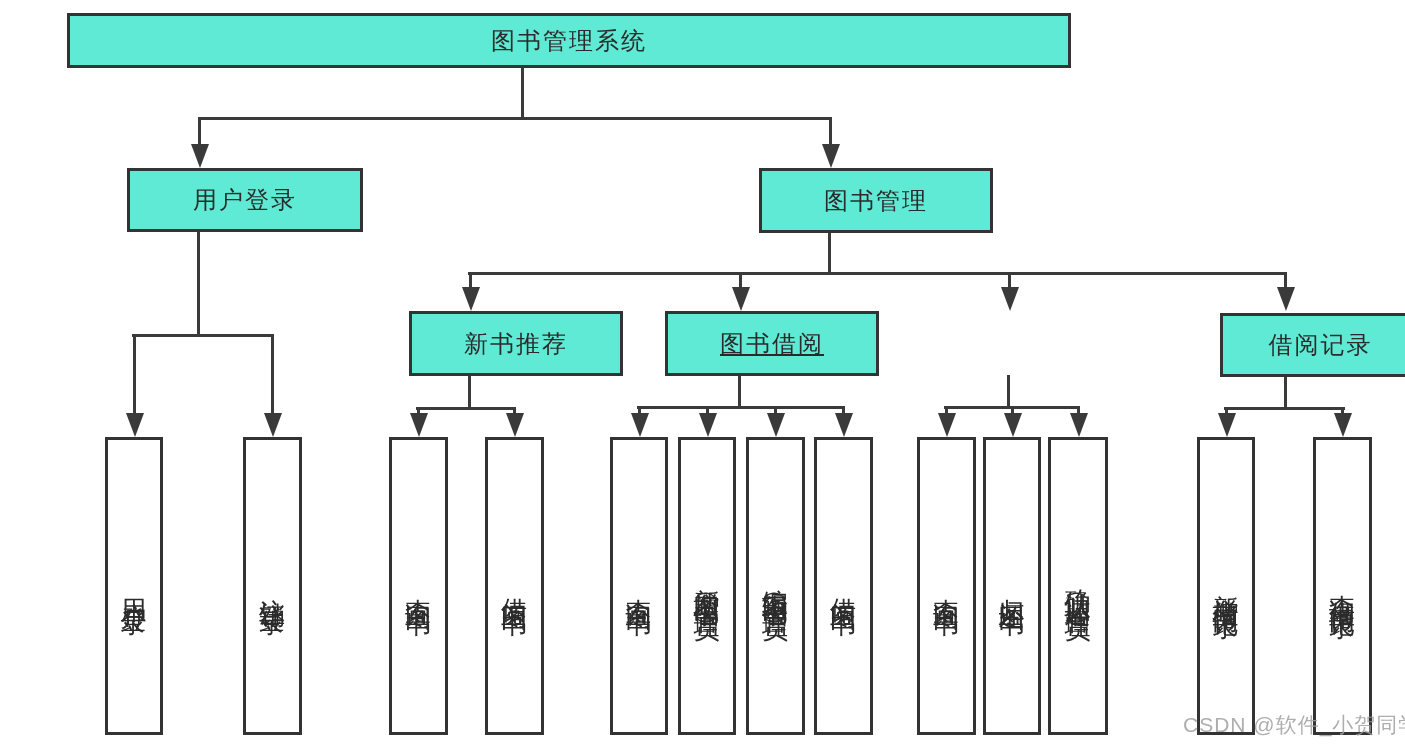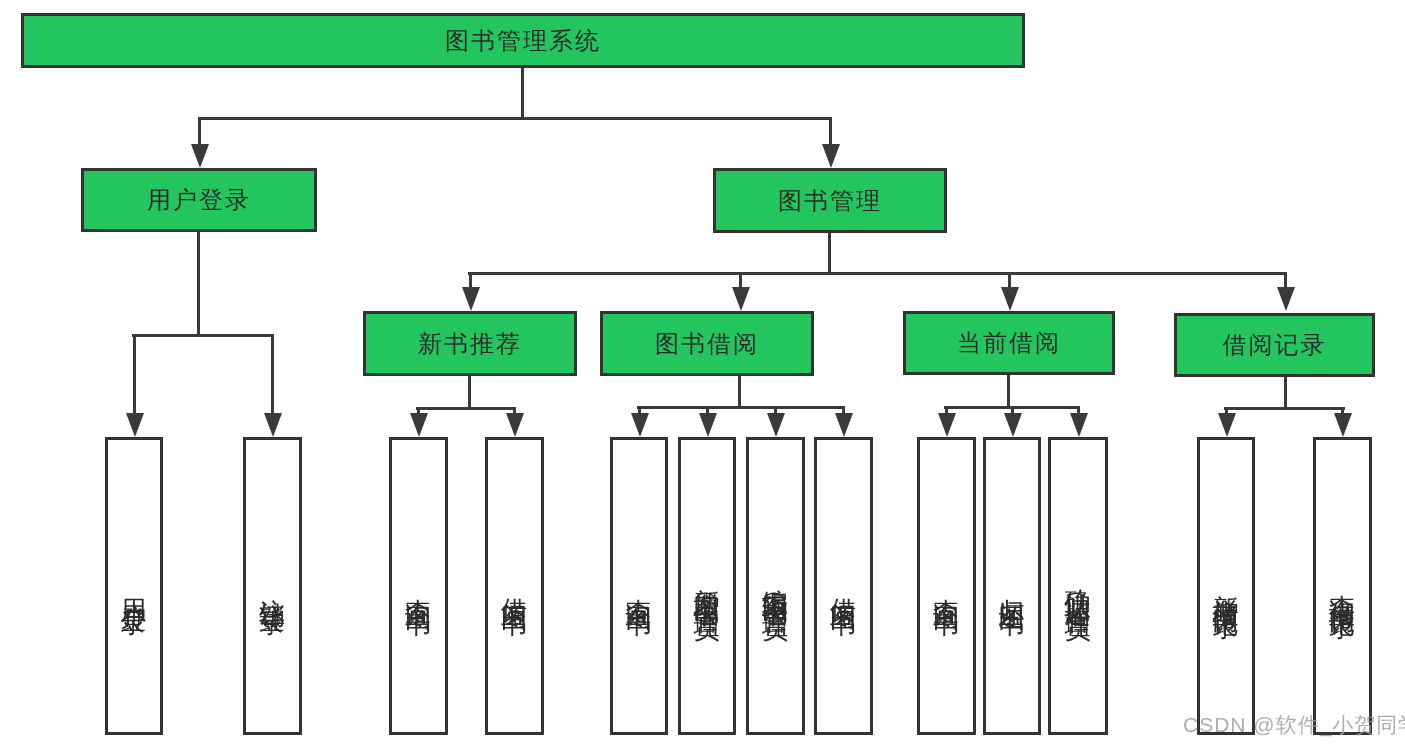--- a/index.html
+++ b/index.html
@@ -12,28 +12,29 @@
     position: relative;
     width: 1405px;
     height: 747px;
     background: #ffffff;
     overflow: hidden;
   }
   .node {
     position: absolute;
     box-sizing: border-box;
     border: 3px solid #333333;
-    background: #22c55e;
+    background: #5eead4;
     display: flex;
     align-items: center;
     justify-content: center;
     color: #2b2b2b;
     font-size: 24px;
     letter-spacing: 2px;
     white-space: nowrap;
+    margin-left: 46px;
   }
   .vnode {
     position: absolute;
     box-sizing: border-box;
     border: 3px solid #333333;
     background: #ffffff;
     display: flex;
     align-items: center;
     justify-content: center;
     color: #2b2b2b;
@@ -71,22 +72,21 @@
 <body>
 
 <div id="stage">
 
   <div class="node" style="left:21px; top:13px; width:1004px; height:55px;">图书管理系统</div>
 
   <div class="node" style="left:81px; top:168px; width:236px; height:64px;">用户登录</div>
   <div class="node" style="left:363px; top:311px; width:214px; height:65px;">新书推荐</div>
 
   <div class="node" style="left:713px; top:168px; width:234px; height:65px;">图书管理</div>
-  <div class="node" style="left:600px; top:311px; width:214px; height:65px;">图书借阅</div>
-  <div class="node" style="left:903px; top:311px; width:212px; height:64px;">当前借阅</div>
+  <div class="node" style="left:619px; top:311px; width:214px; height:65px;text-decoration:underline;">图书借阅</div>
   <div class="node" style="left:1174px; top:313px; width:201px; height:64px;">借阅记录</div>
 
   <div class="vnode" style="left:105px; top:437px; width:58px; height:298px;">用户登录</div>
   <div class="vnode" style="left:243px; top:437px; width:59px; height:298px;">注销登录</div>
 
   <div class="vnode" style="left:389px; top:437px; width:59px; height:298px;">查询图书</div>
   <div class="vnode" style="left:485px; top:437px; width:59px; height:298px;">借阅图书</div>
 
   <div class="vnode" style="left:610px; top:437px; width:58px; height:298px;">查询图书</div>
   <div class="vnode" style="left:678px; top:437px; width:58px; height:298px;">新增图书（管理员）</div>

